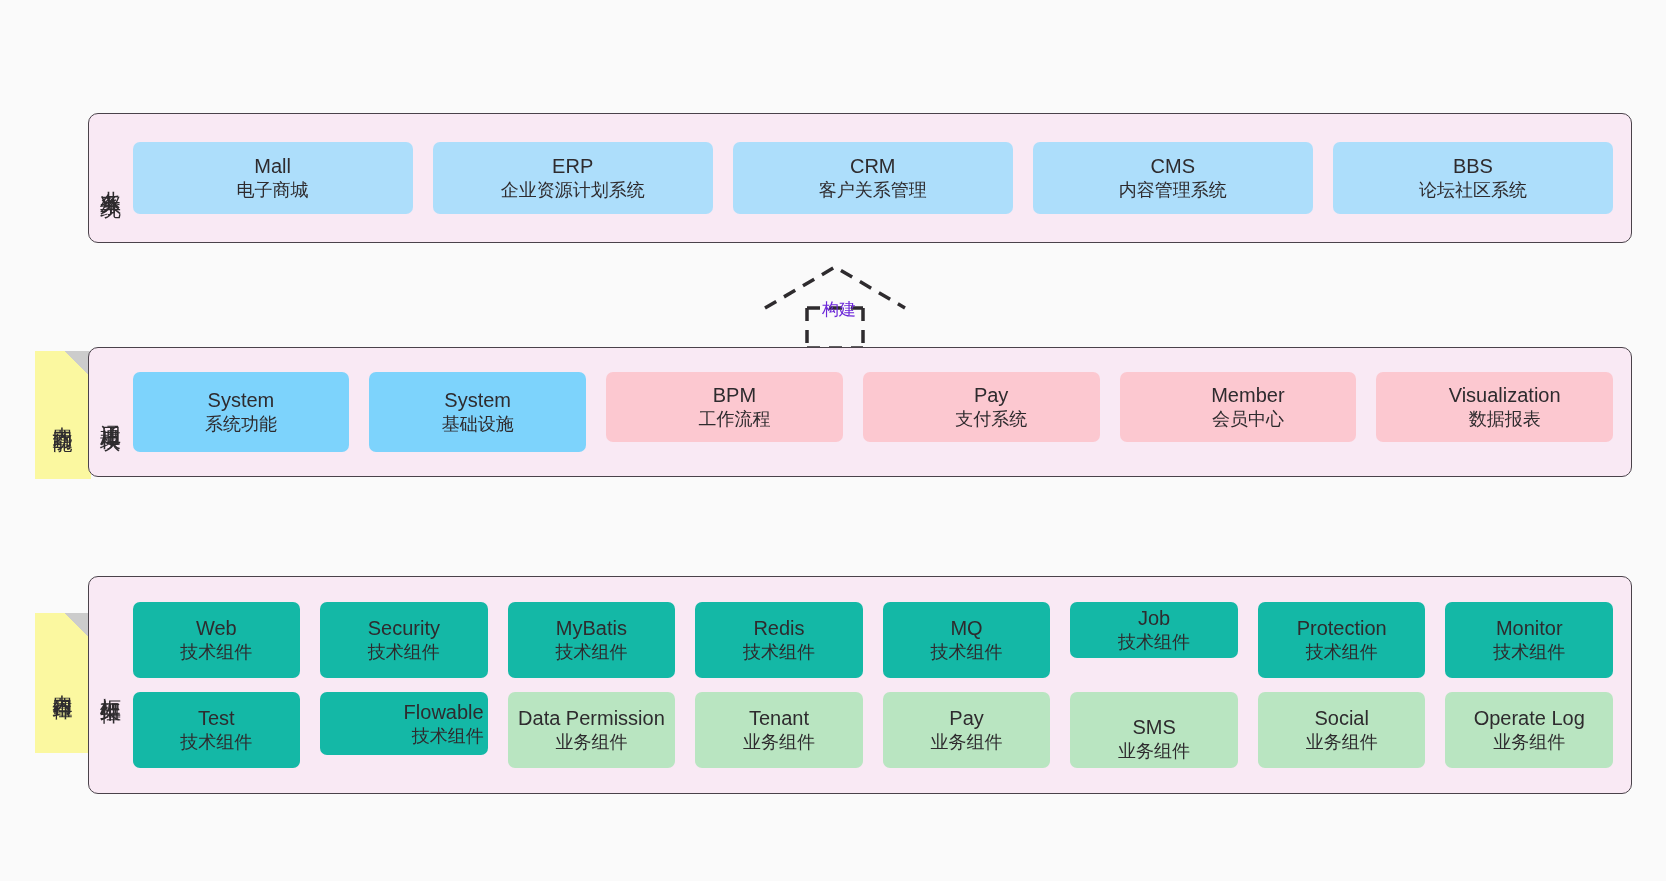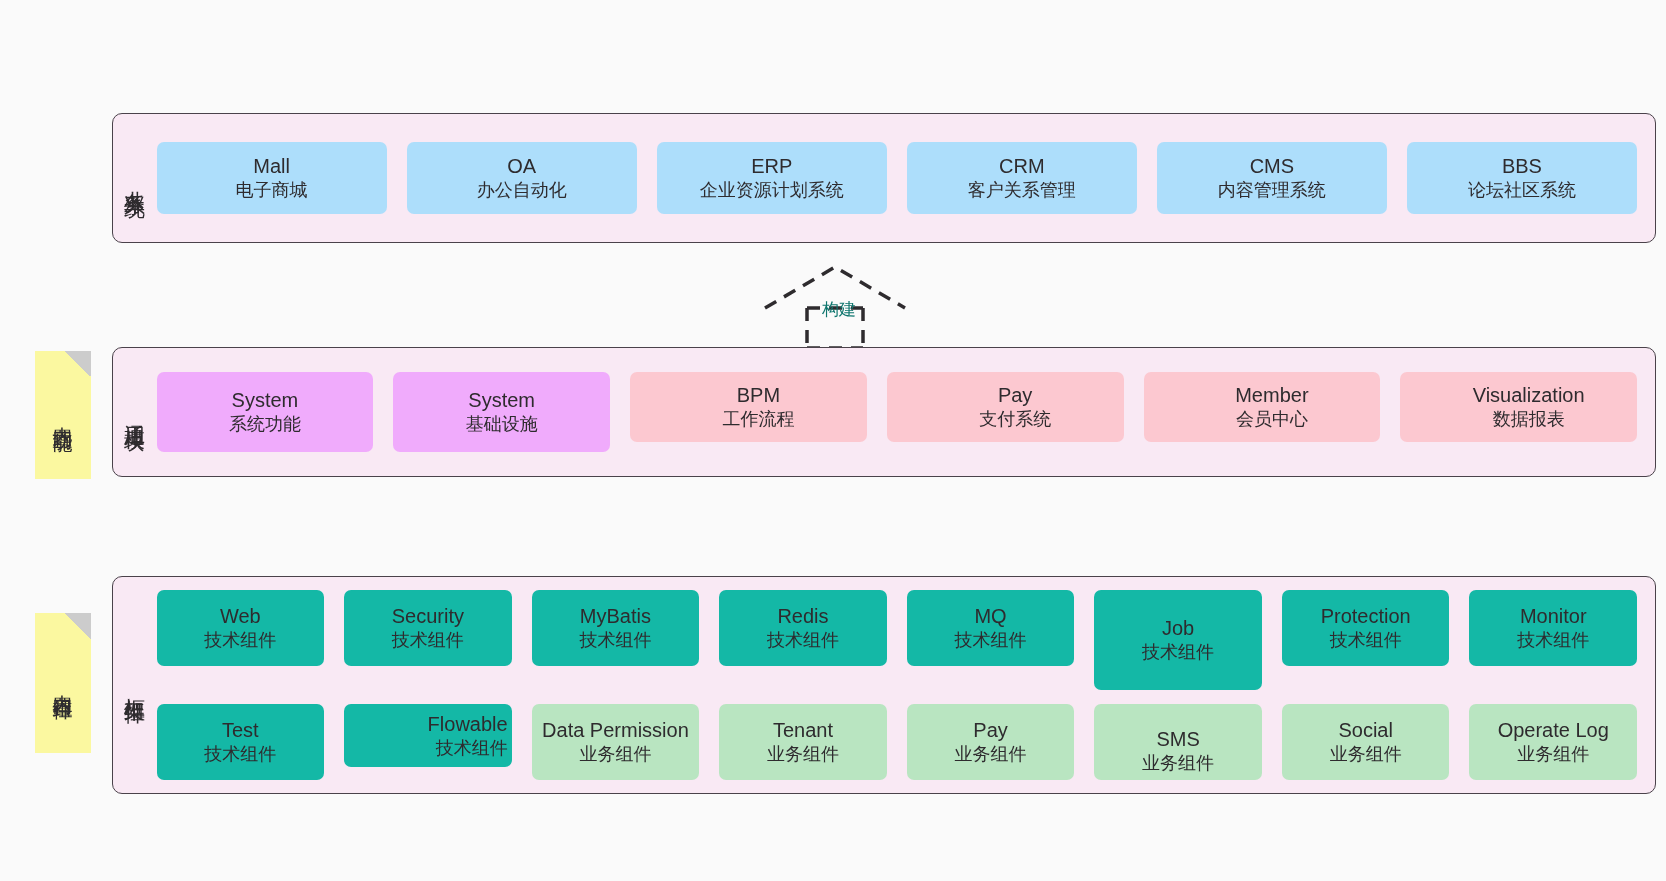--- a/index.html
+++ b/index.html
@@ -17,21 +17,20 @@
   }
 
   
   .layer {
     position: absolute;
     background: #f9e9f4;
     border: 1.6px solid #4a424a;
     border-radius: 10px;
     display: flex;
     align-items: center;
-    margin-left: 24px;
   }
 
   
   .layer-title {
     writing-mode: vertical-rl;
     text-orientation: upright;
     font-size: 21px;
     color: #2e2b2e;
     letter-spacing: 2px;
     line-height: 1.12;
@@ -67,21 +66,21 @@
     justify-content: center;
     text-align: center;
     color: #2e2b2e;
     line-height: 1.25;
     padding: 6px 4px;
   }
   .box .b-en { font-size: 20px; }
   .box .b-cn { font-size: 18px; }
 
   .box.blue       { background: #addefb; }
-  .box.red        { background: #f0abfc; }
+  .box.red        { background: #7dd3fc; }
   .box.pink       { background: #fcc8d0; padding-left: 24px; }
   .box.green      { background: #14b8a6; }
   .box.lightgreen { background: #b9e5c1; }
 
   
   .sticky {
     position: absolute;
     background: #fbf8a0;
     display: flex;
     align-items: center;
@@ -104,44 +103,40 @@
     width: 26px; height: 26px;
     background: linear-gradient(225deg, #cccccc 0 50%, transparent 50% 100%);
   }
 
   
   .arrow { position: absolute; }
   .arrow svg { display: block; overflow: visible; }
   .arrow .arrow-label {
     position: absolute;
     font-size: 17px;
-    color: #0f766e;
+    color: #6d28d9;
     white-space: nowrap;
     background: transparent;
     user-select: none;
   }
 </style>
 </head>
 <body>
 
 <div id="canvas">
 
   <div class="layer" id="layer-business" style="left:88px; top:113px; width:1544px; height:130px;">
     <div class="layer-title">业务系统</div>
     <div class="layer-body">
       <div class="box-row">
         <div class="box blue" style="height:72px;">
           <span class="b-en">Mall</span>
           <span class="b-cn">电子商城</span>
         </div>
         <div class="box blue" style="height:72px;">
-          <span class="b-en">OA</span>
-          <span class="b-cn">办公自动化</span>
-        </div>
-        <div class="box blue" style="height:72px;">
           <span class="b-en">ERP</span>
           <span class="b-cn">企业资源计划系统</span>
         </div>
         <div class="box blue" style="height:72px;">
           <span class="b-en">CRM</span>
           <span class="b-cn">客户关系管理</span>
         </div>
         <div class="box blue" style="height:72px;">
           <span class="b-en">CMS</span>
           <span class="b-cn">内容管理系统</span>
@@ -225,21 +220,21 @@
           <span class="b-cn">技术组件</span>
         </div>
         <div class="box green" style="height:76px;">
           <span class="b-en">Redis</span>
           <span class="b-cn">技术组件</span>
         </div>
         <div class="box green" style="height:76px;">
           <span class="b-en">MQ</span>
           <span class="b-cn">技术组件</span>
         </div>
-        <div class="box green" style="height:100px;">
+        <div class="box green" style="height:56px;">
           <span class="b-en">Job</span>
           <span class="b-cn">技术组件</span>
         </div>
         <div class="box green" style="height:76px;">
           <span class="b-en">Protection</span>
           <span class="b-cn">技术组件</span>
         </div>
         <div class="box green" style="height:76px;">
           <span class="b-en">Monitor</span>
           <span class="b-cn">技术组件</span>

